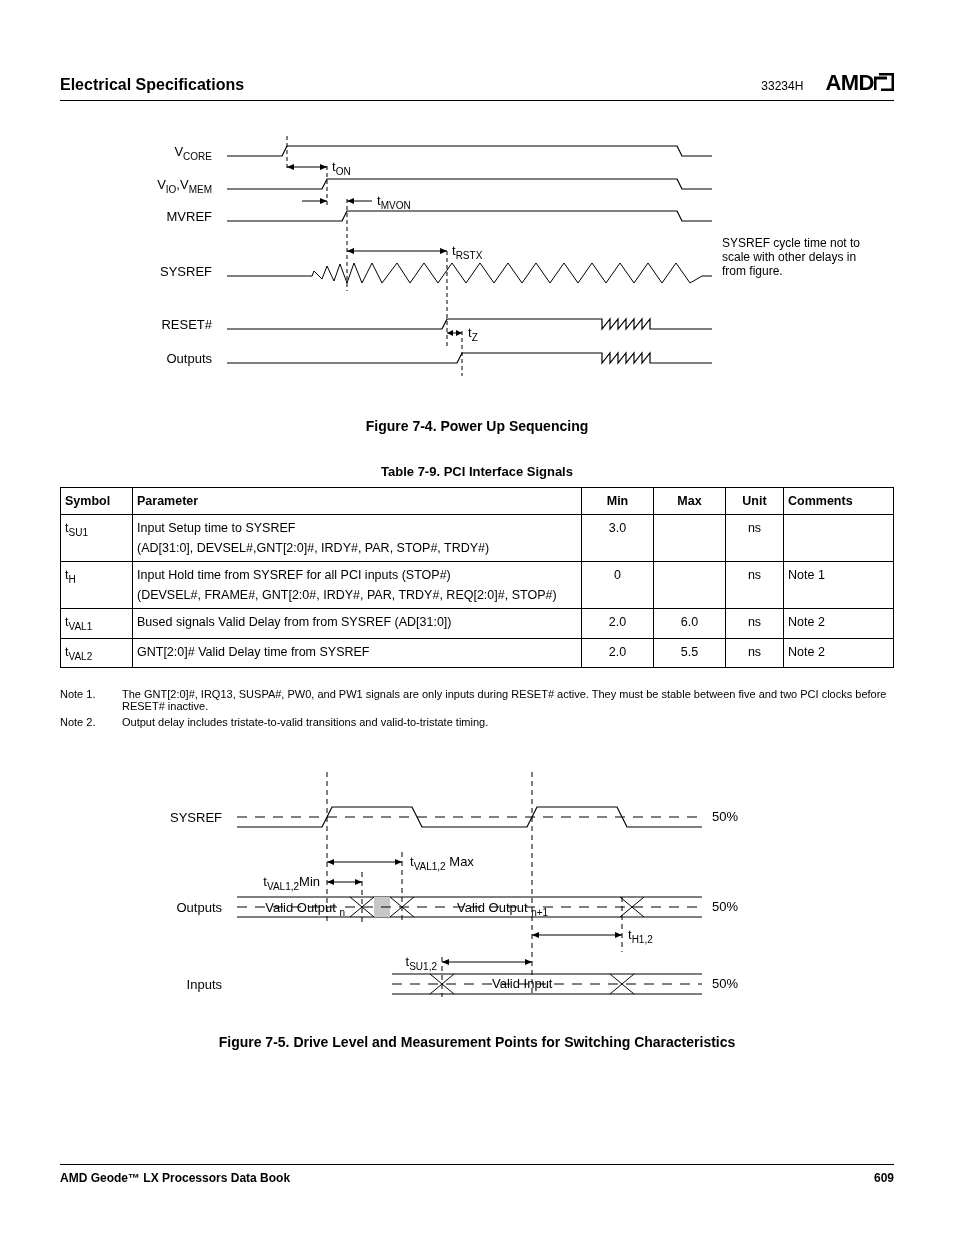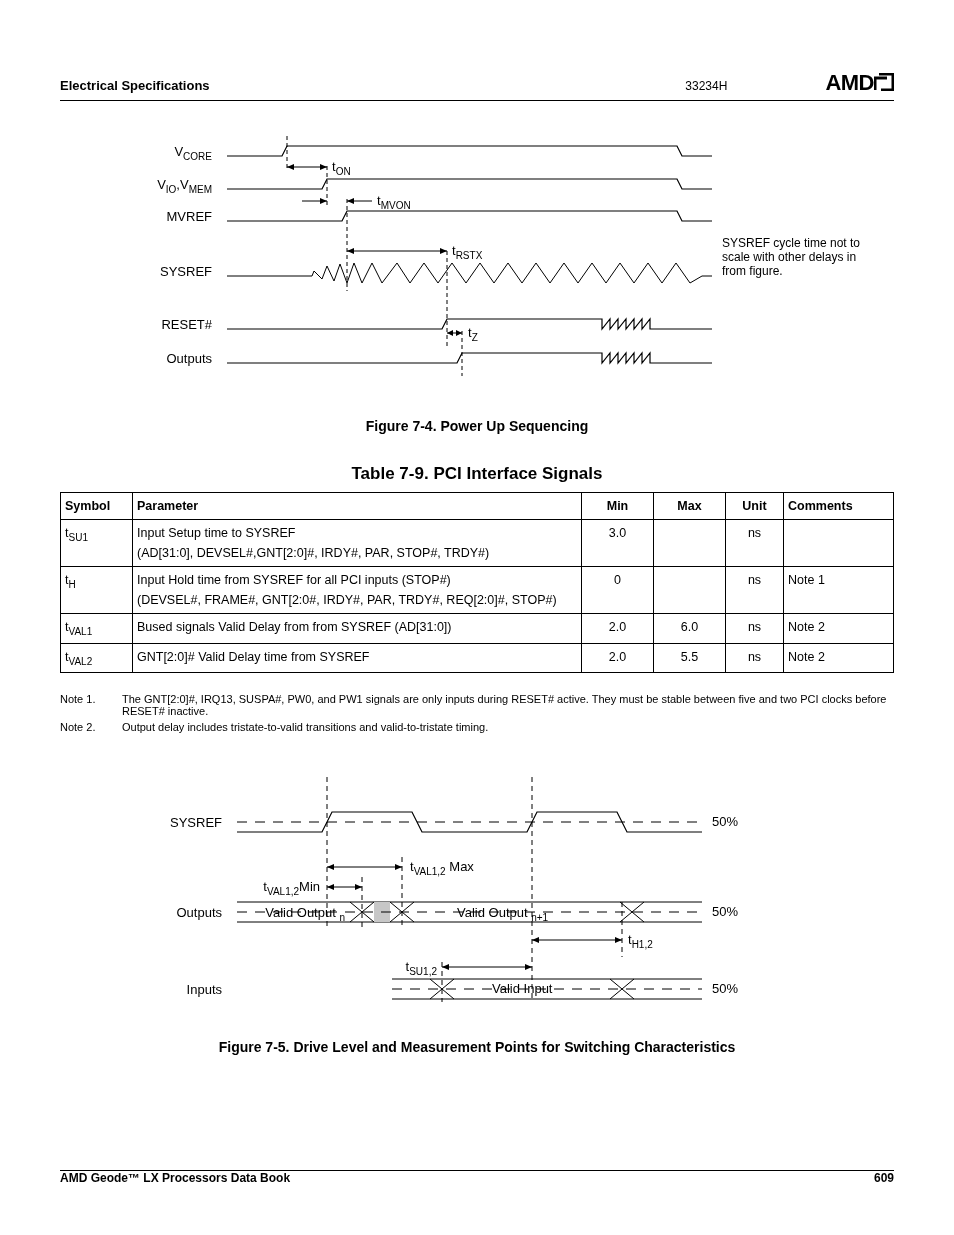--- a/index.html
+++ b/index.html
@@ -19,53 +19,52 @@
   .header {
     display: flex;
     justify-content: space-between;
     align-items: baseline;
     border-bottom: 1px solid #000;
     padding-bottom: 4px;
     margin-bottom: 30px;
   }
   .header .left {
     font-weight: bold;
-    font-size: 13px;
+    font-size: 16px;
   }
   .header .right {
     display: flex;
     align-items: baseline;
-    gap: 50px;
+    gap: 22px;
   }
   .header .doc-id {
     font-size: 12px;
   }
   .logo {
     font-weight: bold;
     font-size: 22px;
     letter-spacing: -0.5px;
-    margin-left: 48px;
   }
   .logo-arrow {
     display: inline-block;
     position: relative;
     top: 1px;
   }
 
   .fig-title {
     text-align: center;
     font-weight: bold;
     font-size: 14px;
     margin: 14px 0 28px 0;
   }
 
   .table-title {
     text-align: center;
     font-weight: bold;
-    font-size: 17px;
+    font-size: 13px;
     margin: 30px 0 8px 0;
   }
 
   table.data {
     border-collapse: collapse;
     width: 100%;
     font-size: 12.5px;
   }
   table.data th, table.data td {
     border: 1px solid #000;
@@ -101,20 +100,21 @@
   }
 
   .footer {
     position: absolute;
     left: 60px;
     right: 60px;
     bottom: 50px;
     display: flex;
     justify-content: space-between;
     border-top: 1px solid #000;
+    padding-top: 6px;
     font-weight: bold;
     font-size: 12px;
   }
 
   .diagram {
     width: 100%;
   }
   .caption-note {
     font-size: 12px;
   }

